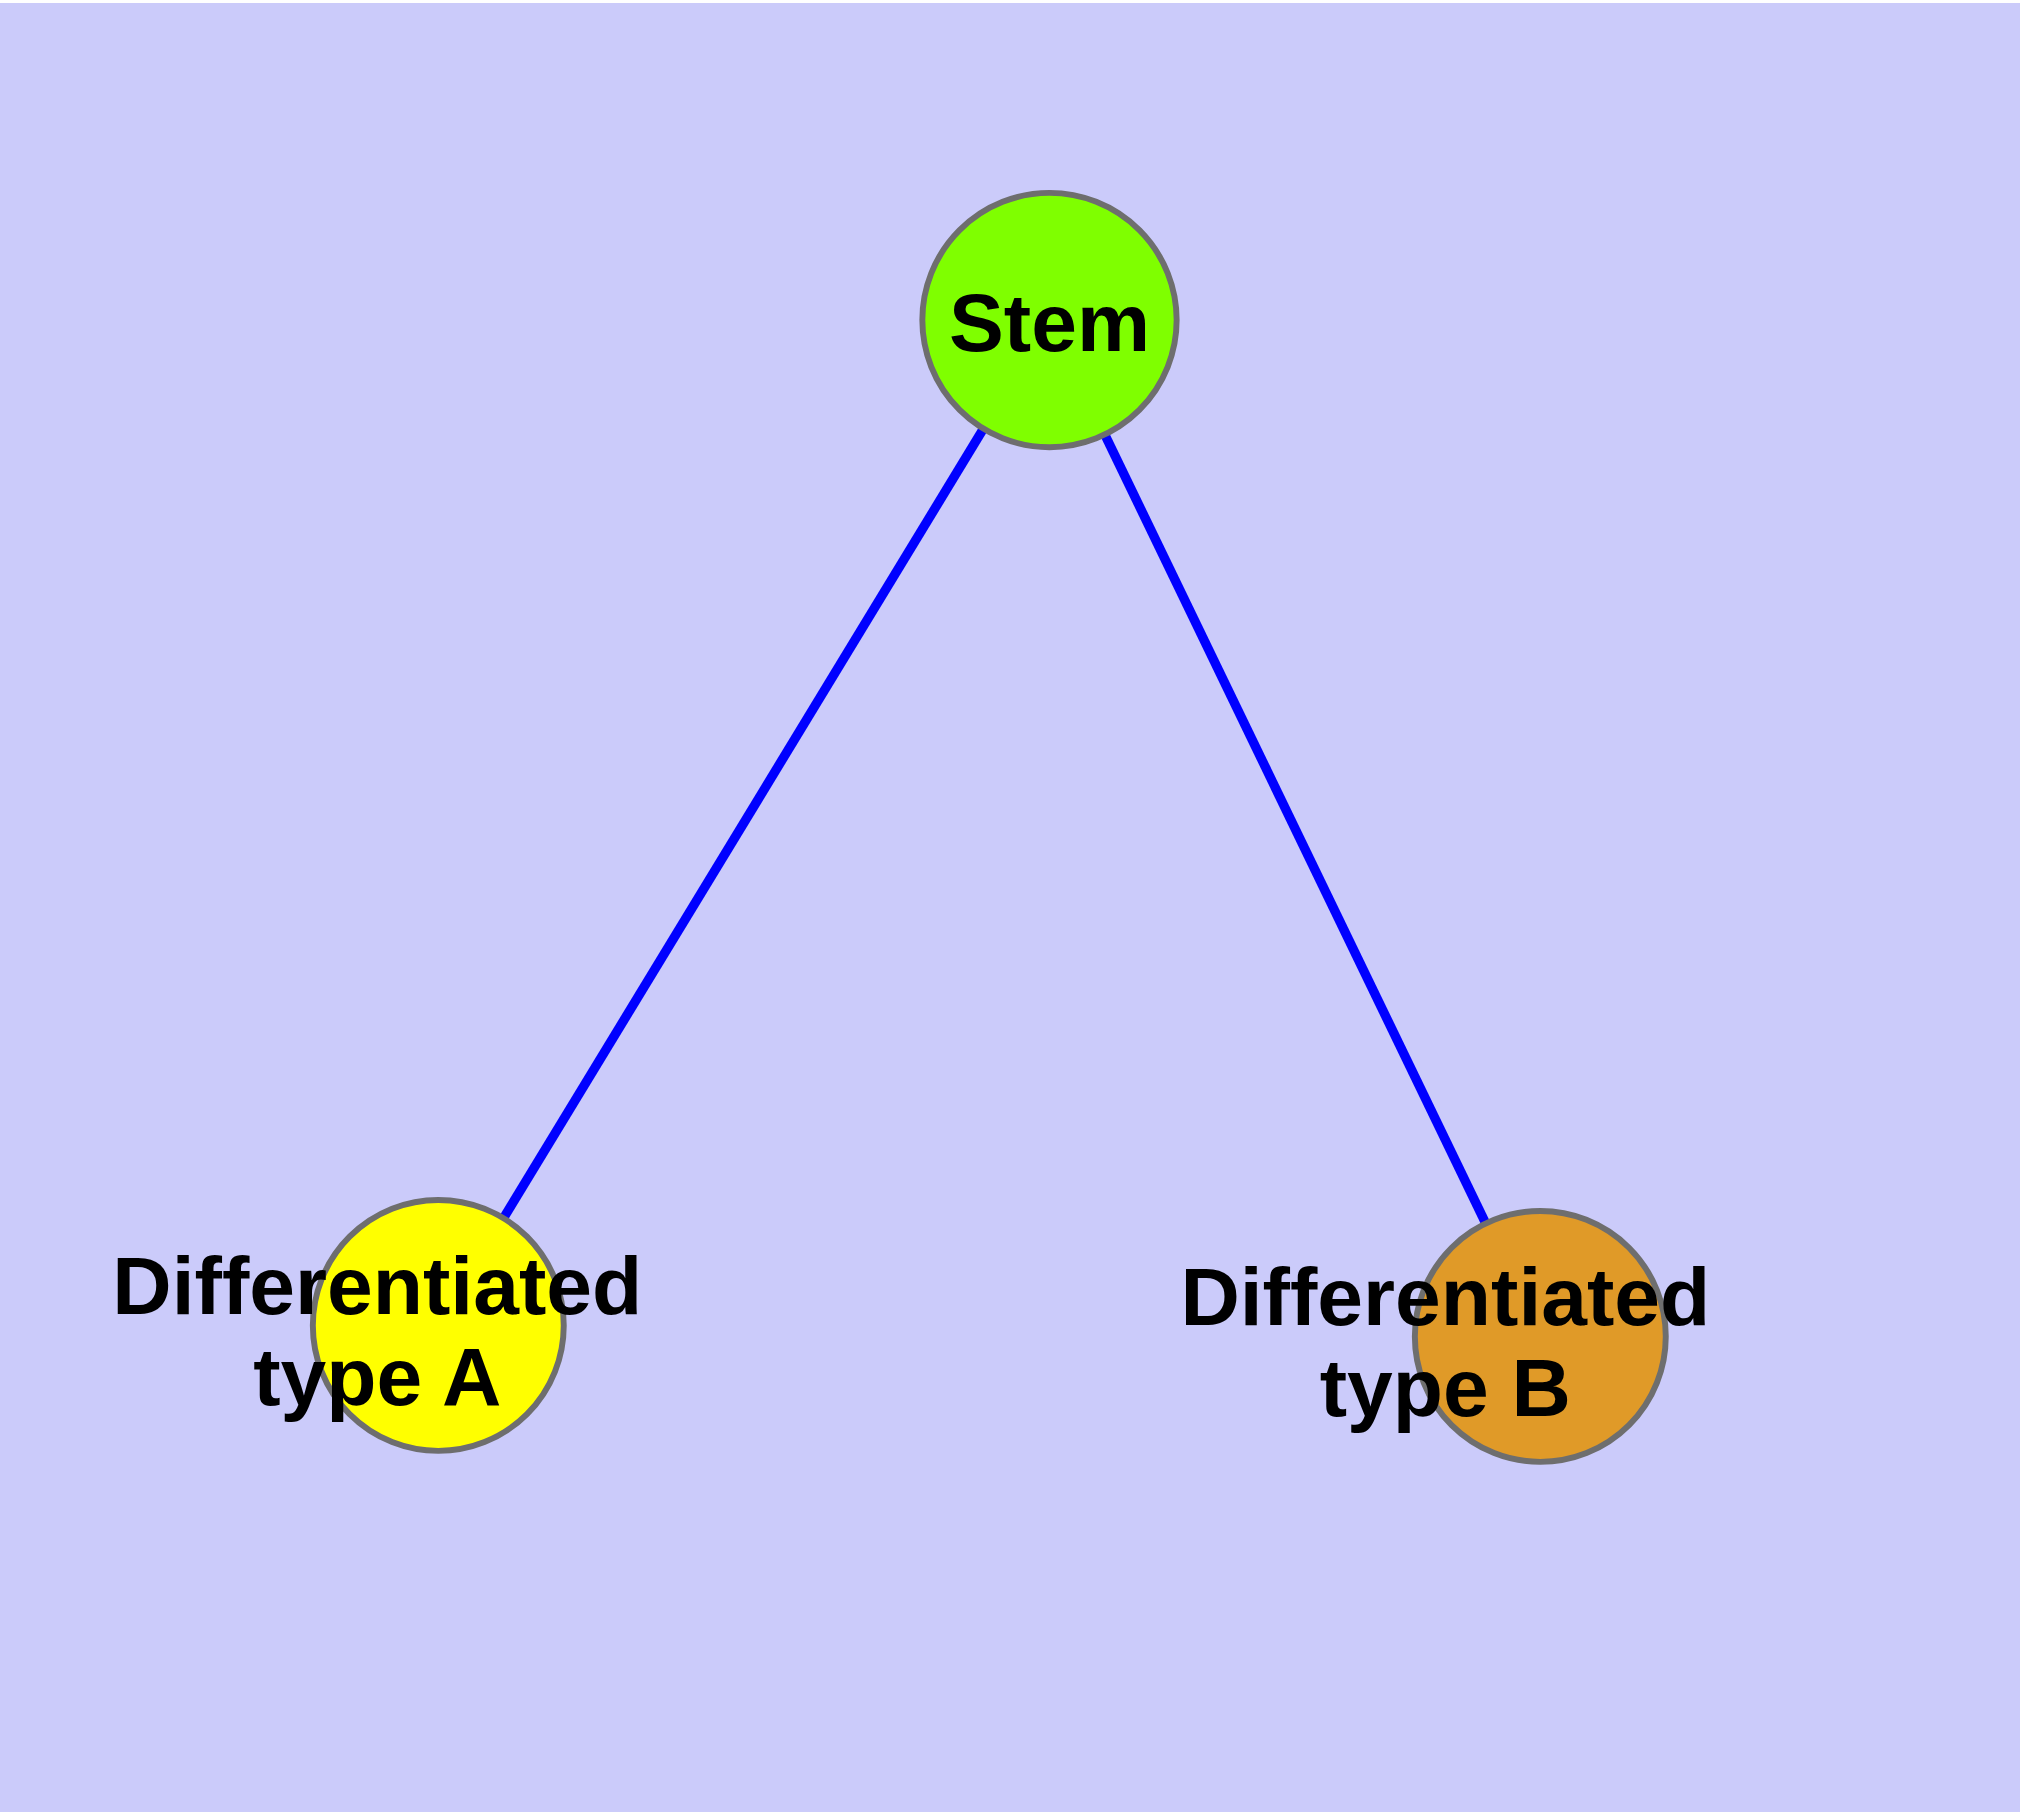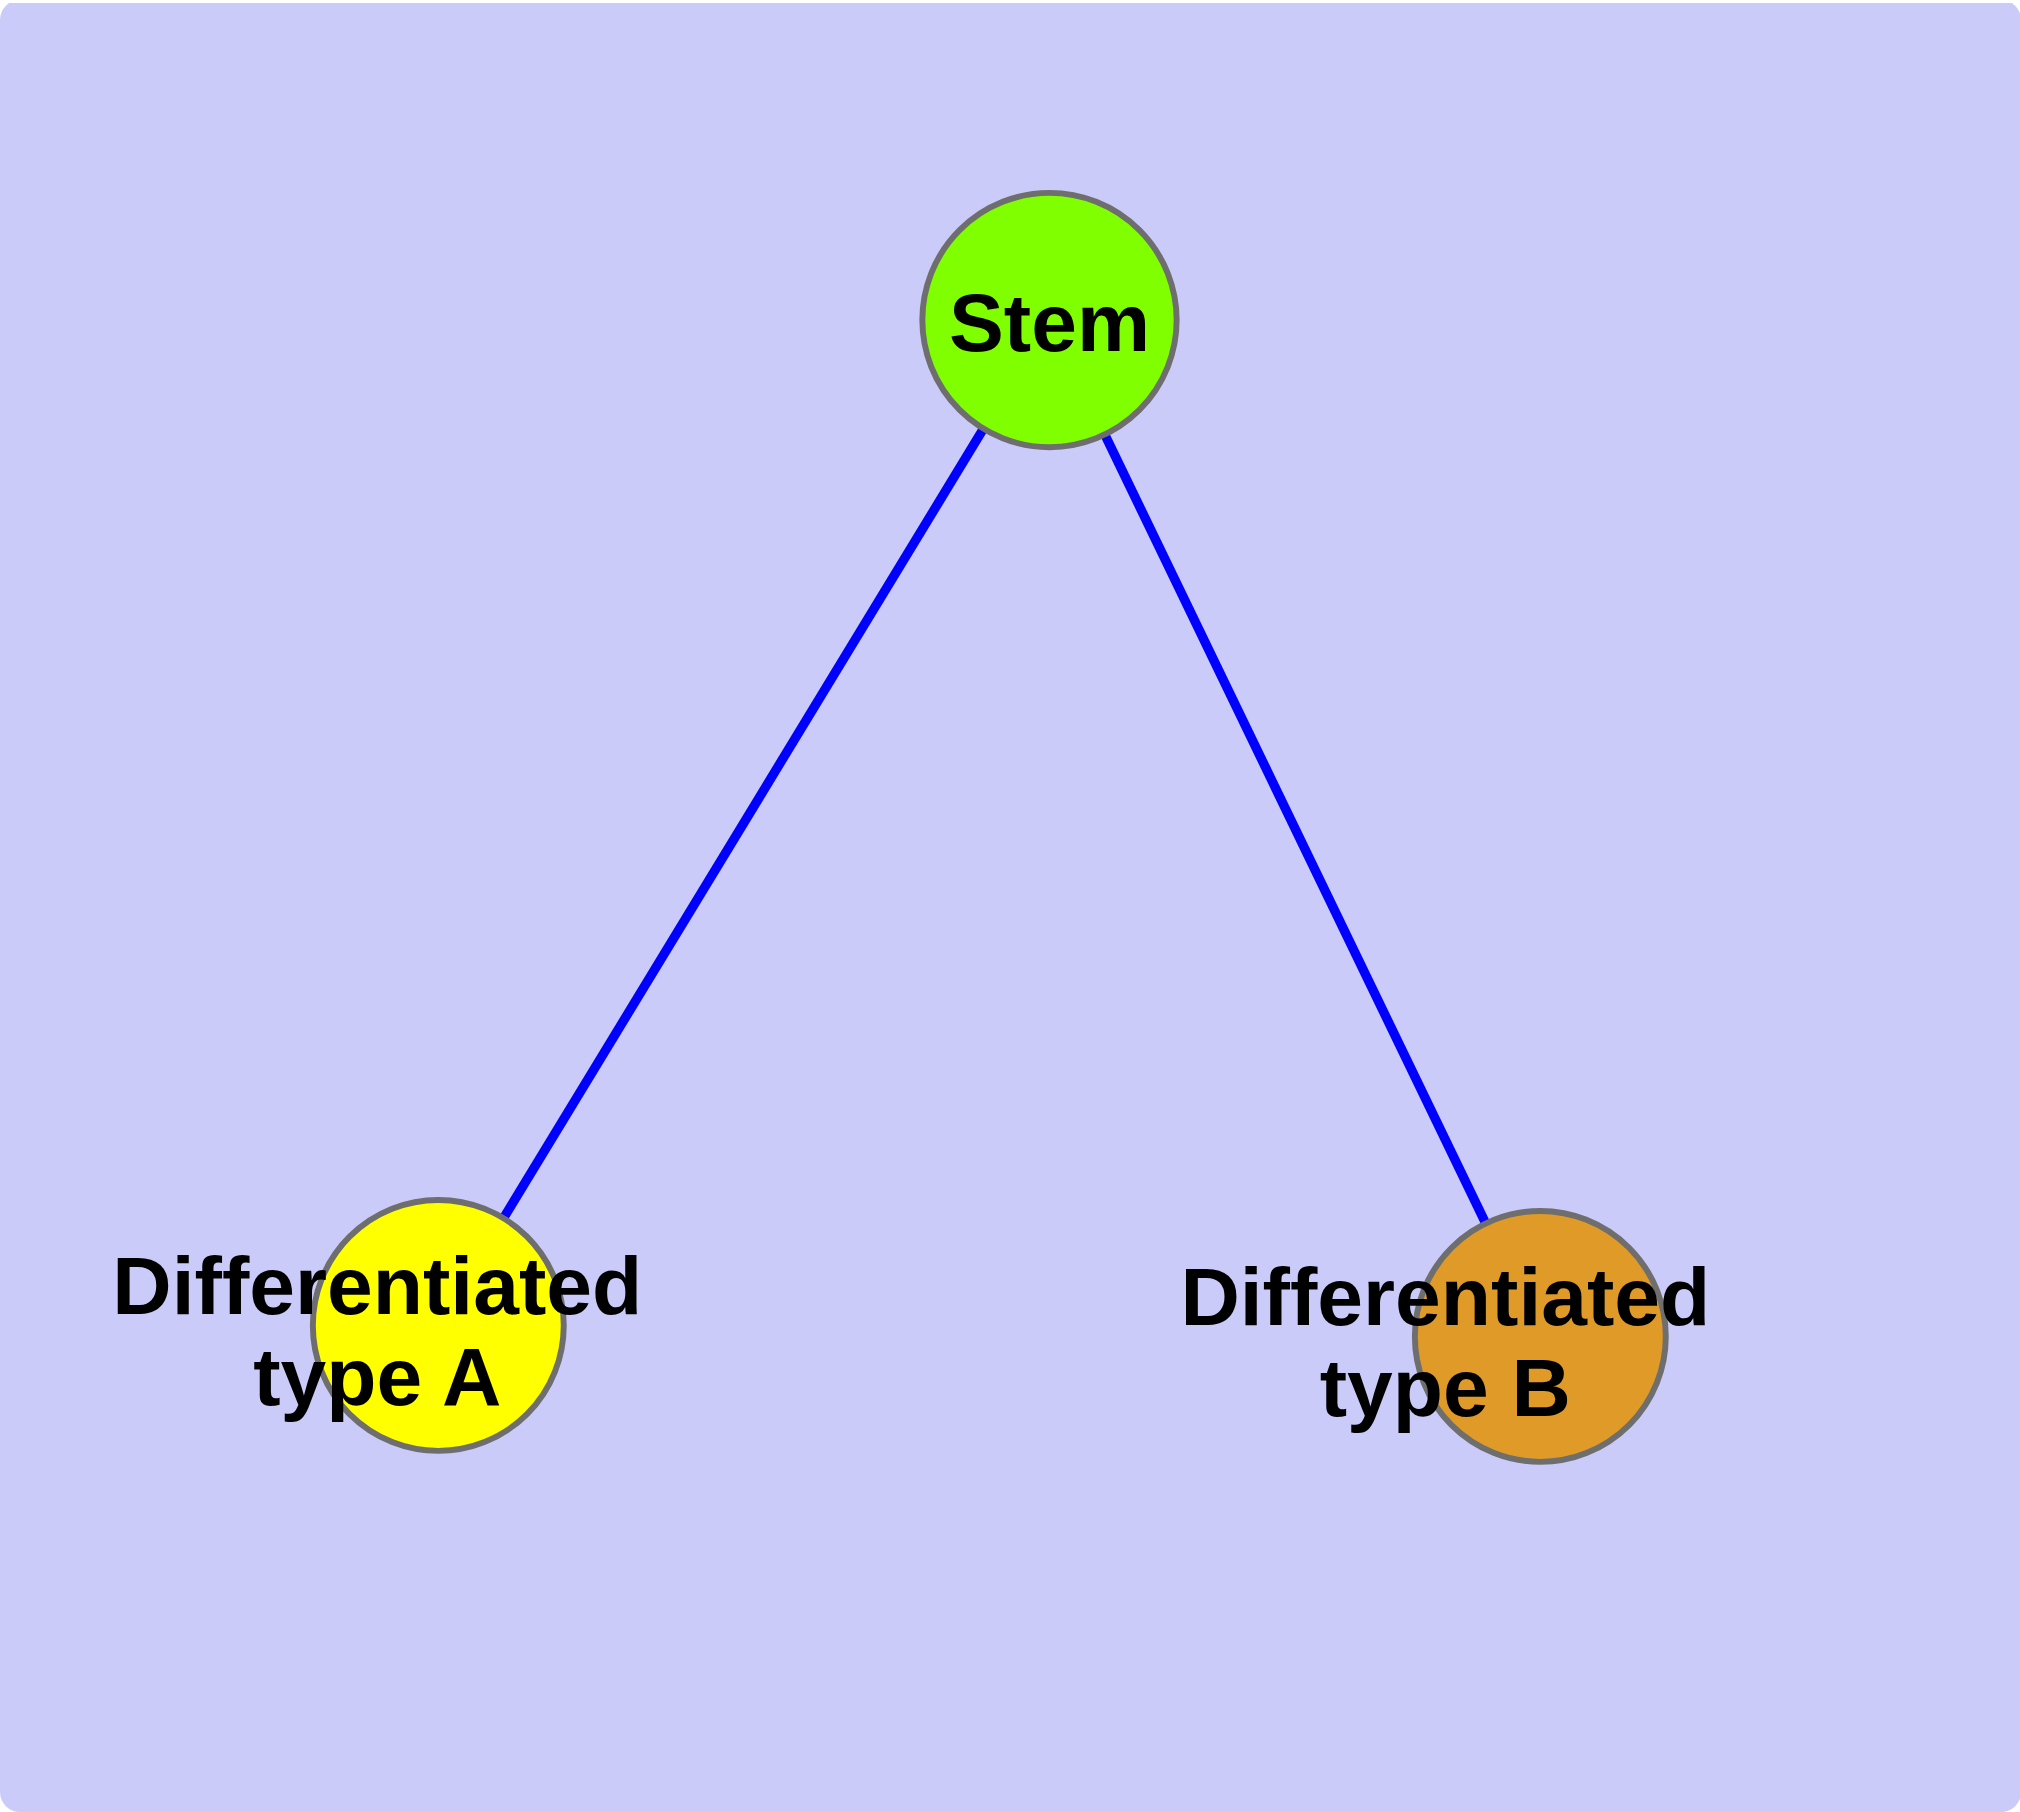--- a/index.html
+++ b/index.html
@@ -7,21 +7,20 @@
     padding: 0;
     background: #ffffff;
   }
   #canvas {
     position: relative;
     width: 2021px;
     height: 1812px;
     background: #ffffff;
     overflow: hidden;
     font-family: "Liberation Sans", sans-serif;
-    border-radius: 20px;
   }
   #plot-area {
     position: absolute;
     left: 0;
     top: 3.4px;
     width: 2021px;
     height: 1809px;
     background: #CBCBFA;
   }
   svg#graph {

